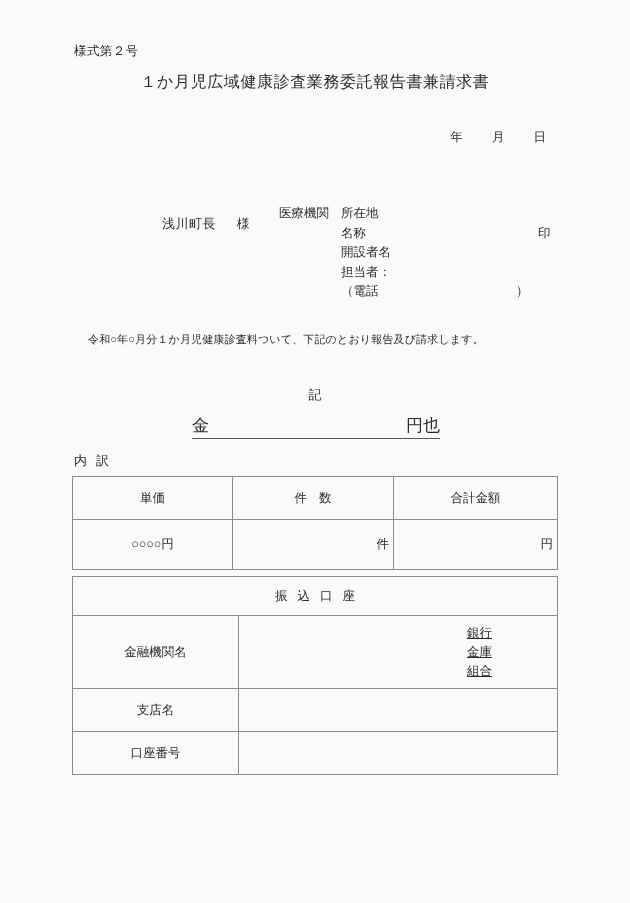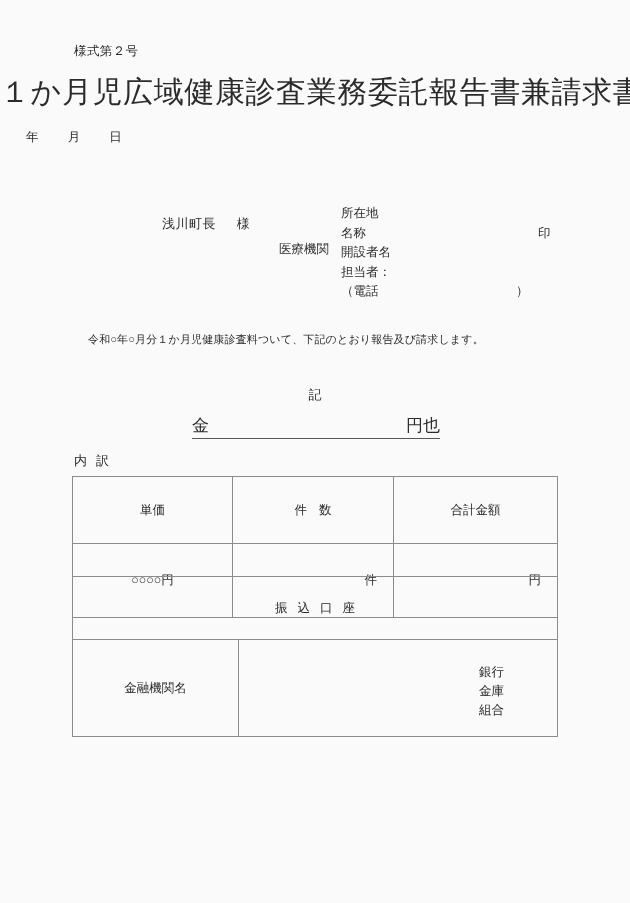--- a/index.html
+++ b/index.html
@@ -32,32 +32,32 @@
     white-space: nowrap;
   }
 
   
   .doc-title {
     position: absolute;
     left: 0;
     right: 0;
     top: 72px;
     text-align: center;
-    font-size: 30px;
+    font-size: 16px;
     letter-spacing: 0.6px;
     white-space: nowrap;
   }
 
   
   .date-line {
     position: absolute;
     left: 0;
     top: 129px;
     width: 546px;
-    text-align: left;
+    text-align: right;
     font-size: 12.5px;
     white-space: nowrap;
   }
   .date-line .seg { margin-left: 26px; }
 
   
   .addressee {
     position: absolute;
     left: 162px;
     top: 167px;
@@ -75,21 +75,20 @@
     top: 204px;
     font-size: 12.5px;
     line-height: 19.5px;
     white-space: nowrap;
   }
   .inst-row { position: relative; height: 19.5px; }
   .inst-head {
     position: absolute;
     left: 0;
     top: 0;
-    margin-top: 36px;
   }
   .inst-label {
     position: absolute;
     left: 62px;
     top: 0;
   }
   .inst-seal {
     position: absolute;
     left: 259px;
     top: 0;
@@ -155,21 +154,21 @@
 
   
   table.grid {
     position: absolute;
     border-collapse: collapse;
     table-layout: fixed;
     font-size: 12.5px;
   }
   table.grid td {
     border: 1px solid #8b8b8b;
-    padding: 16px;
+    padding: 4px;
     vertical-align: middle;
     background: transparent;
   }
 
   
   #breakdown-table {
     left: 72px;
     top: 476px;
     width: 485px;
   }
@@ -192,25 +191,26 @@
   #bank-table td.bank-inst-label { height: 64px; text-align: center; }
   #bank-table td.bank-inst-value { height: 64px; }
   .bank-title .sp { display: inline-block; width: 10px; }
   .label-cell { text-align: center; }
   .label-cell .sp { display: inline-block; width: 11px; }
 
   .kinds {
     display: flex;
     flex-direction: column;
     align-items: flex-start;
-    justify-content: flex-end;
+    justify-content: center;
     height: 100%;
     padding-left: 224px;
     line-height: 19px;
     box-sizing: border-box;
+    text-decoration: underline;
   }
 
   .type-options {
     text-align: center;
     padding-right: 58px;
   }
   .type-options .num { margin-right: 9px; }
   .type-options .gap { display: inline-block; width: 26px; }
 </style>
 </head>
@@ -301,19 +301,27 @@
         <td class="bank-inst-label">金融機関名</td>
         <td class="bank-inst-value">
           <div class="kinds">
             <span>銀行</span>
             <span>金庫</span>
             <span>組合</span>
           </div>
         </td>
       </tr>
 
-
-
+      <tr>
+        <td class="label-cell">支店名</td>
+        <td></td>
+      </tr>
+
+
+      <tr>
+        <td class="label-cell">口座番号</td>
+        <td></td>
+      </tr>
 
     </tbody>
   </table>
 
 </div>
 
 </body></html>

